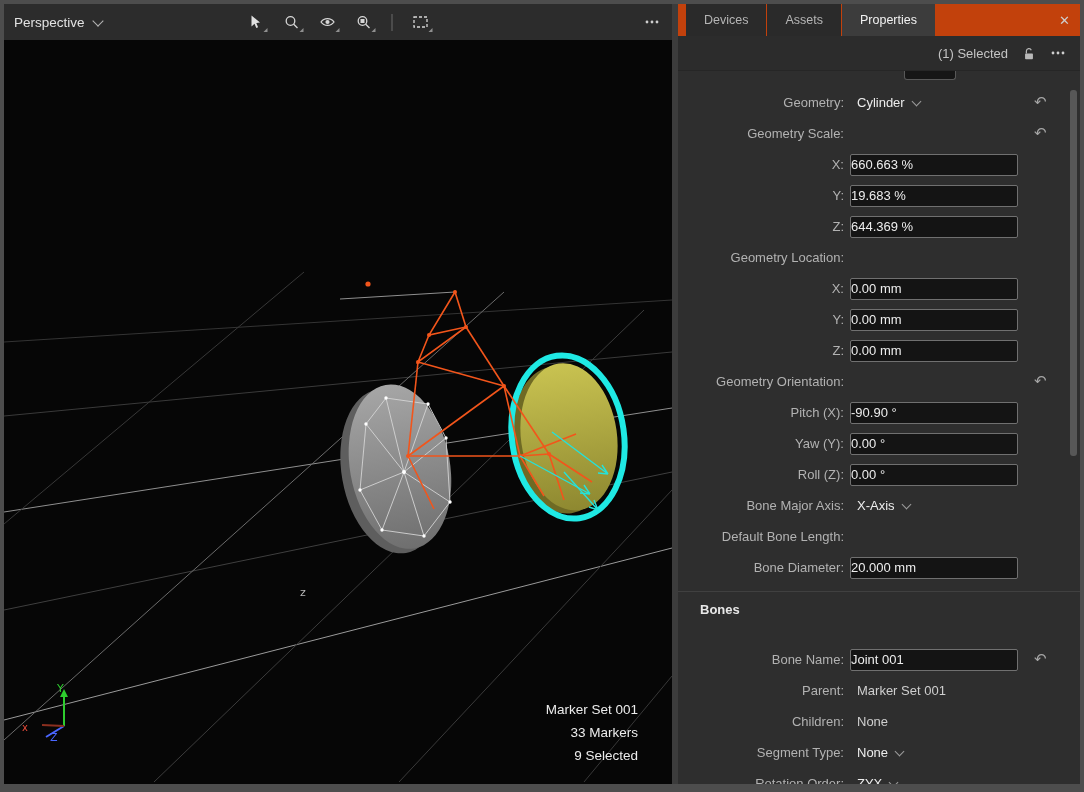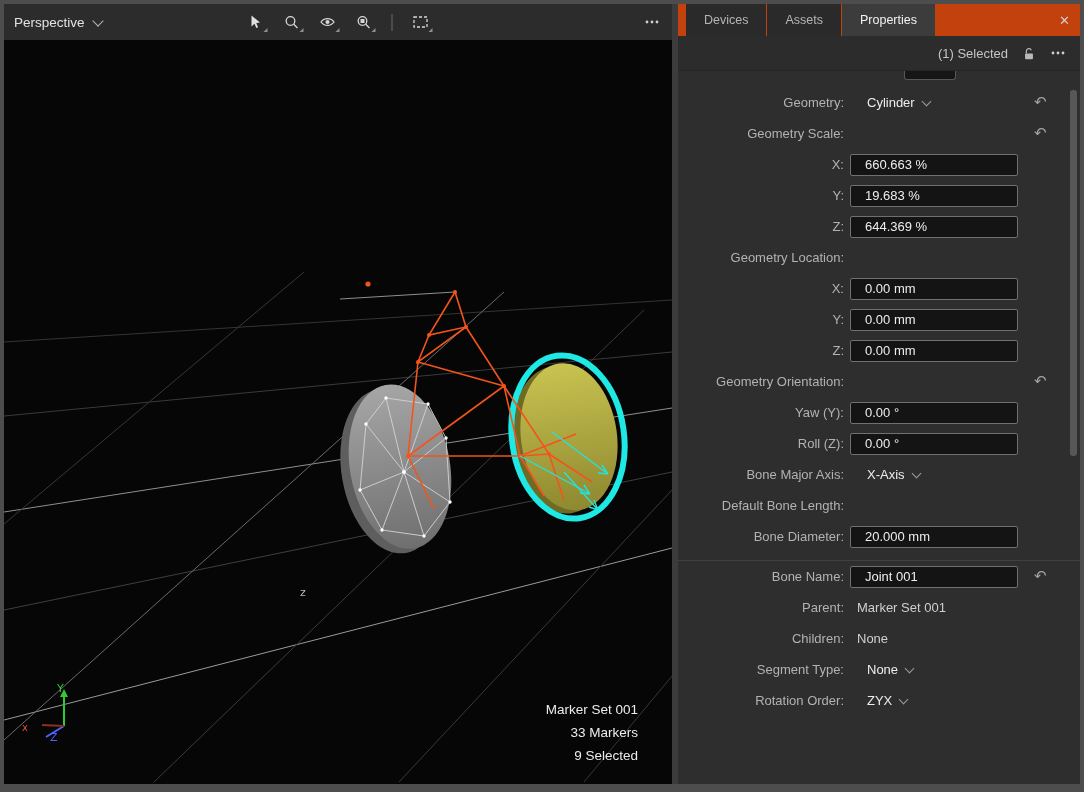--- a/index.html
+++ b/index.html
@@ -39,22 +39,22 @@
   .selbar{height:34px;display:flex;align-items:center;justify-content:flex-end;gap:14px;padding-right:14px;
           background:#2c2c2c;border-bottom:1px solid #262626;}
   .sel-label{color:#c4c4c4;font-size:13px;}
   .lock,.more{display:flex;align-items:center;}
 
   .content{position:relative;height:713px;overflow:hidden;padding-top:16px;}
   .prop-row{display:flex;align-items:center;height:31px;}
   .prop-label{flex:0 0 166px;text-align:right;padding-right:6px;color:#b2b2b2;font-size:13px;white-space:nowrap;}
   .prop-value{flex:0 0 172px;display:flex;align-items:center;}
   .prop-input{width:168px;height:22px;box-sizing:border-box;background:#141414;border:1px solid #707070;border-radius:2px;
-              color:#ededed;font-size:13px;font-family:inherit;padding:0 14px;outline:none;}
-  .prop-dropdown{display:flex;align-items:center;margin-left:17px;color:#ededed;font-size:13px;cursor:default;}
+              color:#ededed;font-size:13px;font-family:inherit;padding:0 0;outline:none;}
+  .prop-dropdown{display:flex;align-items:center;margin-left:7px;color:#ededed;font-size:13px;cursor:default;}
   .prop-dropdown .chev{width:6px;height:6px;margin:-2px 0 0 8px;border-color:#9c9c9c;}
   .prop-static{margin-left:7px;color:#cfcfcf;font-size:13px;}
   .prop-right{flex:1;display:flex;align-items:center;}
   .reset-icon{margin-left:12px;color:#a5a5a5;font-size:15px;line-height:1;cursor:default;font-family:"DejaVu Sans",sans-serif;}
   .section-divider{height:1px;background:#404040;margin-top:8px;}
   .section-header{height:36px;line-height:36px;padding-left:22px;color:#e8e8e8;font-size:13px;font-weight:bold;margin-bottom:16px;}
   .clip-frag{position:absolute;top:0;left:226px;width:50px;height:8px;background:#161616;border:1px solid #585858;border-top:none;border-radius:0 0 3px 3px;}
   .scroll-thumb{position:absolute;right:3px;top:86px;width:7px;height:366px;background:#575757;border-radius:3px;}
 </style>
 </head>
@@ -310,20 +310,27 @@
           <div class="prop-right"></div>
         </div>
         <div class="prop-row">
           <div class="prop-label">Geometry Orientation:</div>
           <div class="prop-value"></div>
           <div class="prop-right">
             <span class="reset-icon">↶</span>
           </div>
         </div>
         <div class="prop-row">
+          <div class="prop-label">Pitch (X):</div>
+          <div class="prop-value">
+            <input class="prop-input" type="text" value="-90.90 °" style="">
+          </div>
+          <div class="prop-right"></div>
+        </div>
+        <div class="prop-row">
           <div class="prop-label">Yaw (Y):</div>
           <div class="prop-value">
             <input class="prop-input" type="text" value="0.00 °" style="">
           </div>
           <div class="prop-right"></div>
         </div>
         <div class="prop-row">
           <div class="prop-label">Roll (Z):</div>
           <div class="prop-value">
             <input class="prop-input" type="text" value="0.00 °" style="">
@@ -345,20 +352,21 @@
           <div class="prop-right"></div>
         </div>
         <div class="prop-row">
           <div class="prop-label">Bone Diameter:</div>
           <div class="prop-value">
             <input class="prop-input" type="text" value="20.000 mm" style="">
           </div>
           <div class="prop-right"></div>
         </div>
         <div class="section-divider"></div>
+        <div class="section-header">Bones</div>
         <div class="prop-row">
           <div class="prop-label">Bone Name:</div>
           <div class="prop-value">
             <input class="prop-input" type="text" value="Joint 001" style="">
           </div>
           <div class="prop-right">
             <span class="reset-icon">↶</span>
           </div>
         </div>
         <div class="prop-row">

